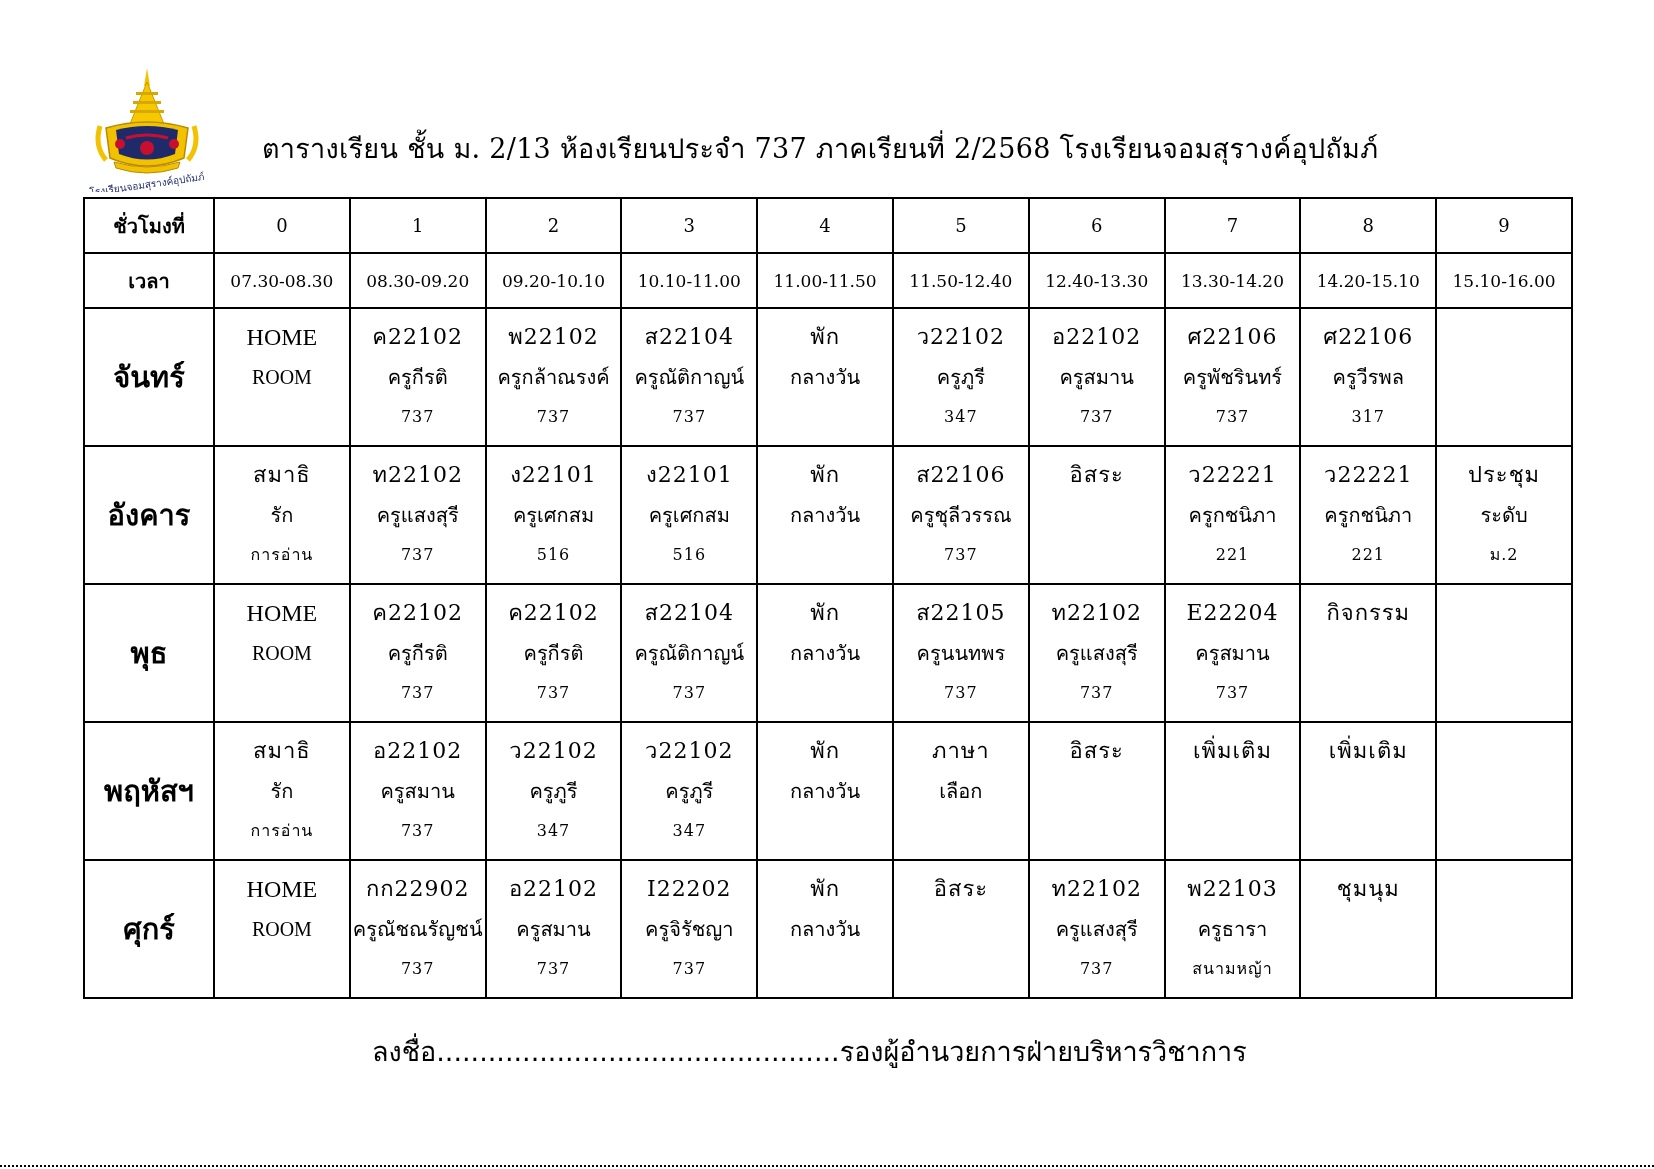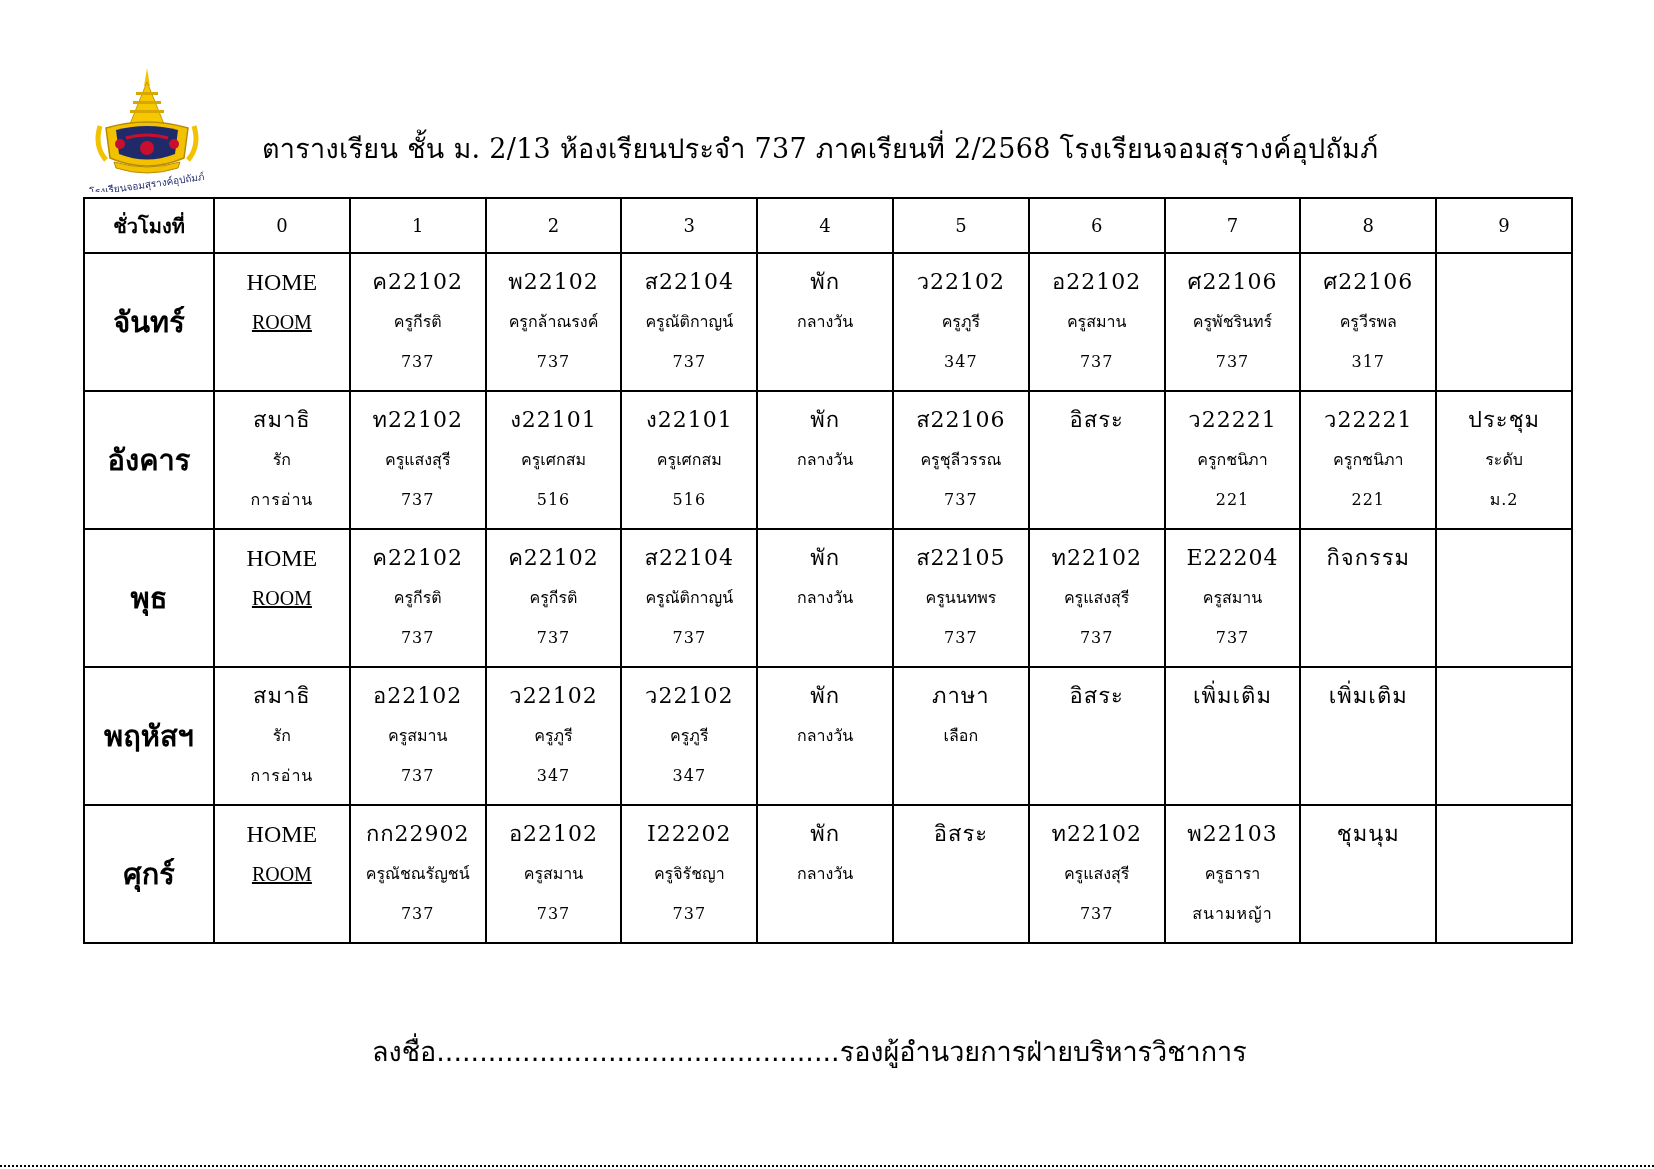--- a/index.html
+++ b/index.html
@@ -70,26 +70,26 @@
     }
     .cell-lines span {
       display: block;
       height: 40px;
       line-height: 40px;
       font-size: 22px;
       letter-spacing: 1px;
     }
     .cell-lines span.l2 {
       font-family: Liberation Serif, serif;
-      font-size: 16px;
+      font-size: 20px;
       letter-spacing: 0;
     }
     .cell-lines span.l3 { font-size: 16px; }
     .cell-lines span.en { font-family: "Liberation Serif", serif; font-size: 24px; letter-spacing: 0; }
-    .cell-lines span.en.l2 { font-family: "Liberation Serif", serif; font-size: 20px; text-decoration: underline; }
+    .cell-lines span.en.l2 { font-family: "Liberation Serif", serif; font-size: 20px; }
     .signature {
       position: absolute;
       left: 372px;
       top: 1030px;
       font-family: "DejaVu Sans", "Liberation Sans", sans-serif;
       font-size: 27px;
       white-space: nowrap;
       text-align: right;
     }
     .bottom-rule {
@@ -153,20 +153,33 @@
       <td>1</td>
       <td>2</td>
       <td>3</td>
       <td>4</td>
       <td>5</td>
       <td>6</td>
       <td>7</td>
       <td>8</td>
       <td>9</td>
     </tr>
+    <tr class="row-time">
+      <td class="lbl">เวลา</td>
+      <td>07.30-08.30</td>
+      <td>08.30-09.20</td>
+      <td>09.20-10.10</td>
+      <td>10.10-11.00</td>
+      <td>11.00-11.50</td>
+      <td>11.50-12.40</td>
+      <td>12.40-13.30</td>
+      <td>13.30-14.20</td>
+      <td>14.20-15.10</td>
+      <td>15.10-16.00</td>
+    </tr>
 
   <tr class="row-day">
         <td class="day-label">จันทร์</td>
         <td>
           <div class="cell-lines">
             <span class="l1 en">HOME</span>
             <span class="l2 en">ROOM</span>
             <span class="l3"></span>
           </div>
         </td>

